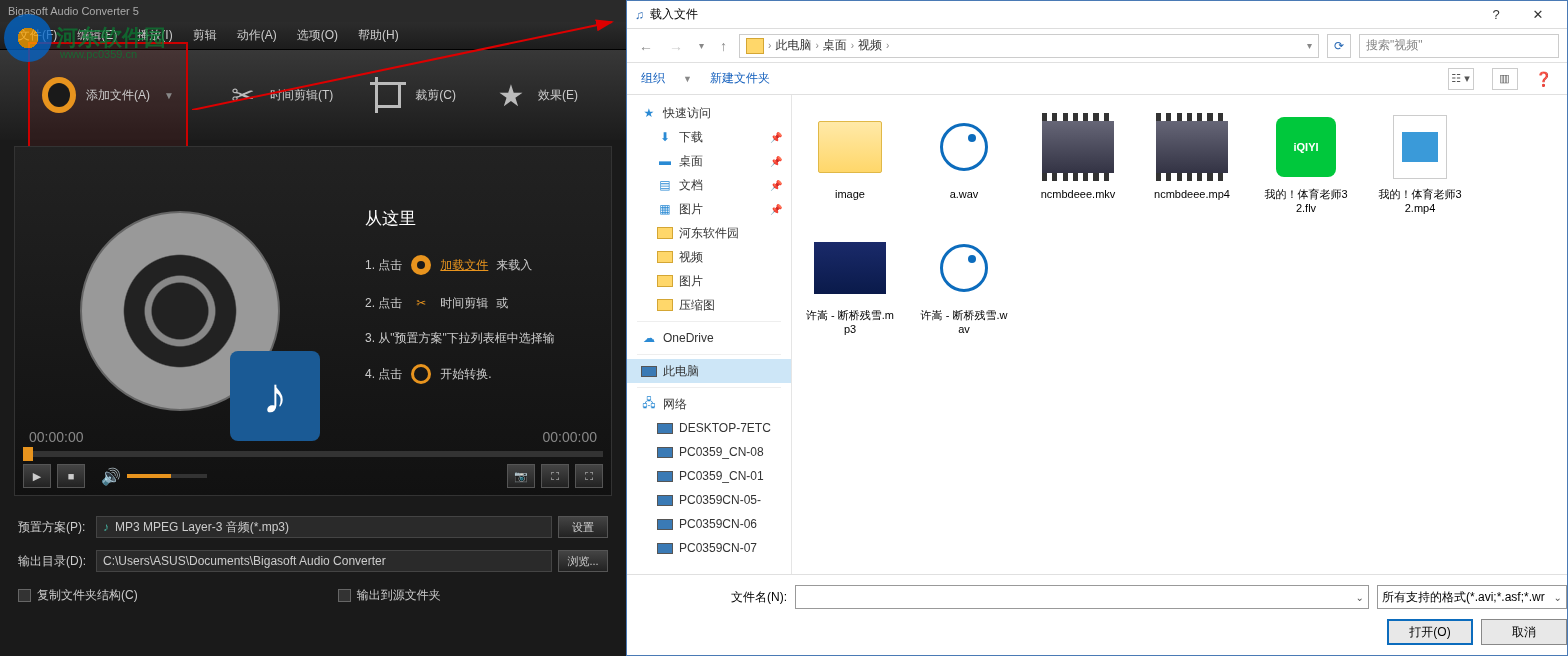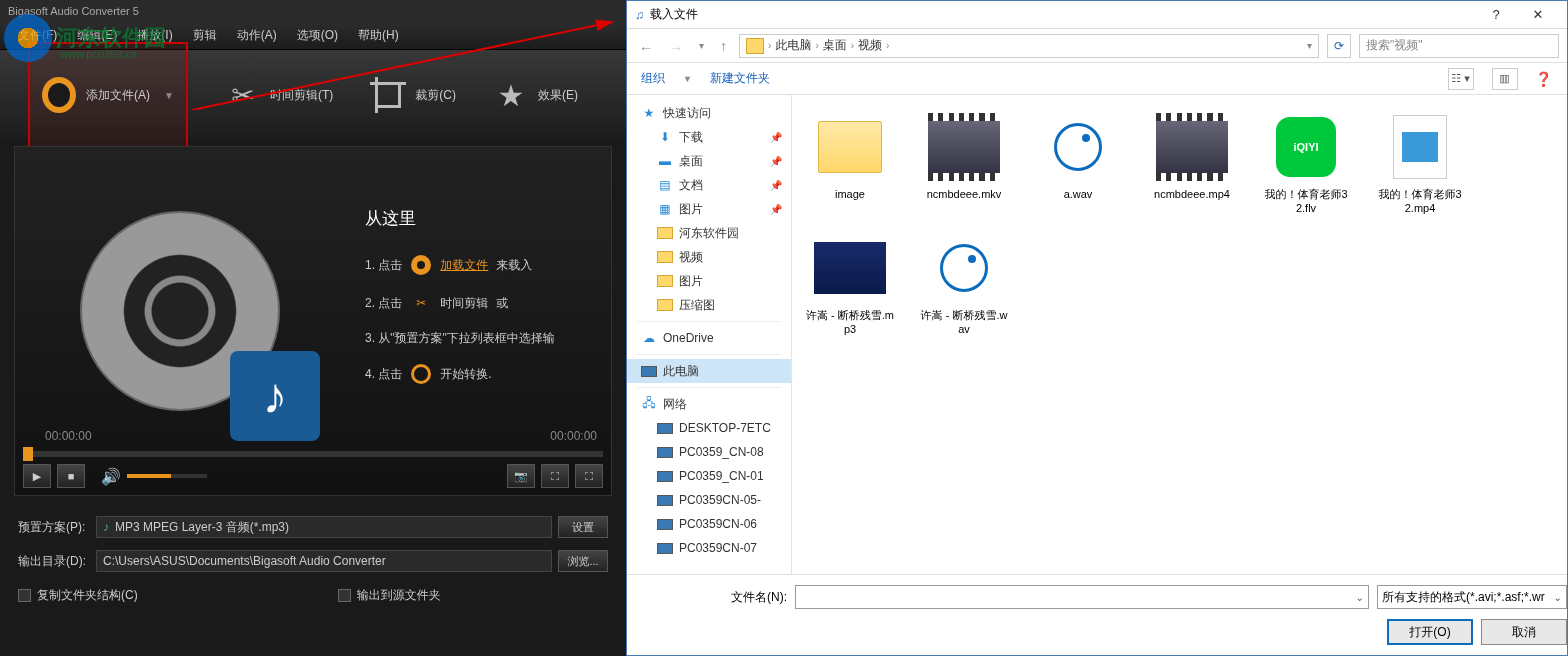--- a/index.html
+++ b/index.html
@@ -34,21 +34,21 @@
 .film-reel { width:220px; height:220px; position:relative; }
 .film-reel .big { width:200px; height:200px; border-radius:50%; background:radial-gradient(circle,#222 20%,#888 21%,#888 25%,#222 26%,#222 40%,#999 41%); position:absolute; left:0; top:0; border:2px solid #666;}
 .film-reel .note { position:absolute; right:-20px; bottom:-10px; width:90px; height:90px; background:#1a5a95; border-radius:8px; display:flex;align-items:center;justify-content:center;color:#fff;font-size:50px;}
 .preview-right { flex:1; padding-top:60px; color:#ccc; font-size:12px; }
 .pr-title { font-size:17px; color:#fff; margin-bottom:24px; }
 .pr-step { margin:16px 0; display:flex; align-items:center; gap:8px; }
 .pr-step .sicn { width:22px; height:22px; display:inline-flex;align-items:center;justify-content:center; }
 .pr-step .link { color:#e8941e; text-decoration:underline; }
 .pr-step .ring { width:20px;height:20px;border:3px solid #e8941e;border-radius:50%; }
 
-.timebar { position:absolute; bottom:48px; left:24px; right:8px; height:18px; display:flex; justify-content:space-between; color:#888; font-size:12px; padding:0 6px;}
+.timebar { position:absolute; bottom:48px; left:8px; right:8px; height:18px; display:flex; justify-content:space-between; color:#888; font-size:14px; padding:0 6px;}
 .slider { position:absolute; bottom:38px; left:8px; right:8px; height:6px; background:#333; }
 .slider .thumb { position:absolute; left:0; top:-4px; width:10px; height:14px; background:#e8941e; }
 .controls { position:absolute; bottom:4px; left:8px; right:8px; height:30px; display:flex; align-items:center; gap:6px; }
 .cbtn { width:28px; height:24px; background:linear-gradient(#444,#222); border:1px solid #555; color:#ccc; font-size:11px; display:flex;align-items:center;justify-content:center; cursor:pointer;}
 .vol { color:#e8941e; font-size:16px; margin-left:10px; }
 .vbar { width:80px; height:4px; background:#333; position:relative; }
 .vbar::before{content:"";position:absolute;left:0;top:0;height:100%;width:55%;background:#e8941e;}
 .cam { margin-left:auto; }
 
 .fields { padding: 8px 18px; }
@@ -103,21 +103,21 @@
 .fitem { width:100px; display:flex; flex-direction:column; align-items:center; font-size:11px; text-align:center; cursor:pointer; padding:4px;}
 .fitem .thumb { width:72px; height:72px; display:flex;align-items:center;justify-content:center; margin-bottom:4px; position:relative;}
 .fitem .lbl { line-height:1.3; word-break:break-all;}
 .th-folder { background:linear-gradient(#ffe9a8,#ffd76a); border:1px solid #e0b847; border-radius:2px; width:64px;height:52px;}
 .th-audio { width:48px;height:48px;border:3px solid #0c6cbd;border-radius:50%; position:relative;}
 .th-audio::before{content:"";position:absolute;width:8px;height:8px;background:#0c6cbd;border-radius:50%;left:25px;top:8px;}
 .th-video { width:72px;height:52px;background:#333; border-top:8px solid #333;border-bottom:8px solid #333; border-image:repeating-linear-gradient(90deg,#333 0 4px,#fff 4px 8px) 8; box-sizing:content-box; background-size:cover;}
 .th-vid1{background:linear-gradient(#667,#334);}
 .th-vid2{background:linear-gradient(#667,#334);}
 .th-vid3{background:linear-gradient(#f7b868,#e07030);}
-.th-iqiyi{width:60px;height:60px;background:#00c83c;border-radius:14px;display:flex;align-items:center;justify-content:center;color:#fff;font-size:11px;font-weight:bold;}
+.th-iqiyi{width:60px;height:60px;background:#00c83c;border-radius:8px;display:flex;align-items:center;justify-content:center;color:#fff;font-size:11px;font-weight:bold;}
 .th-mp4g{width:54px;height:64px;background:#fff;border:1px solid #ccc;display:flex;align-items:center;justify-content:center;}
 .th-mp4g .inner{width:36px;height:30px;background:#3a9ad9;}
 .th-stage{width:90px;height:52px;background:linear-gradient(#1a2a6a,#0a1a4a);}
 
 .dlg-bottom { border-top:1px solid #e0e0e0; padding:10px 0; display:flex; flex-direction:column; gap:10px; font-size:12px;}
 .fn-row { display:flex; align-items:center; gap:8px; }
 .fn-row label { width:160px; text-align:right; }
 .fn-row .inp { flex:1; height:24px; border:1px solid #999; padding:0 4px; display:flex;align-items:center;justify-content:space-between;}
 .fn-row .sel { width:190px; height:24px; border:1px solid #999; padding:0 4px; display:flex;align-items:center;justify-content:space-between;}
 .btn-row { display:flex; justify-content:flex-end; gap:8px; }
@@ -406,29 +406,29 @@
 
     <div class="files">
       <div class="fitem">
           <div class="thumb">
             <div class="th-folder"></div>
           </div>
           <div class="lbl">image</div>
         </div>
       <div class="fitem">
           <div class="thumb">
+            <div class="th-audio"></div>
+          </div>
+          <div class="lbl">a.wav</div>
+        </div>
+      <div class="fitem">
+          <div class="thumb">
             <div class="th-video th-vid1"></div>
           </div>
           <div class="lbl">ncmbdeee.mkv</div>
-        </div>
-      <div class="fitem">
-          <div class="thumb">
-            <div class="th-audio"></div>
-          </div>
-          <div class="lbl">a.wav</div>
         </div>
       <div class="fitem">
           <div class="thumb">
             <div class="th-video th-vid2"></div>
           </div>
           <div class="lbl">ncmbdeee.mp4</div>
         </div>
       <div class="fitem">
           <div class="thumb">
             <div class="th-iqiyi">iQIYI</div>

